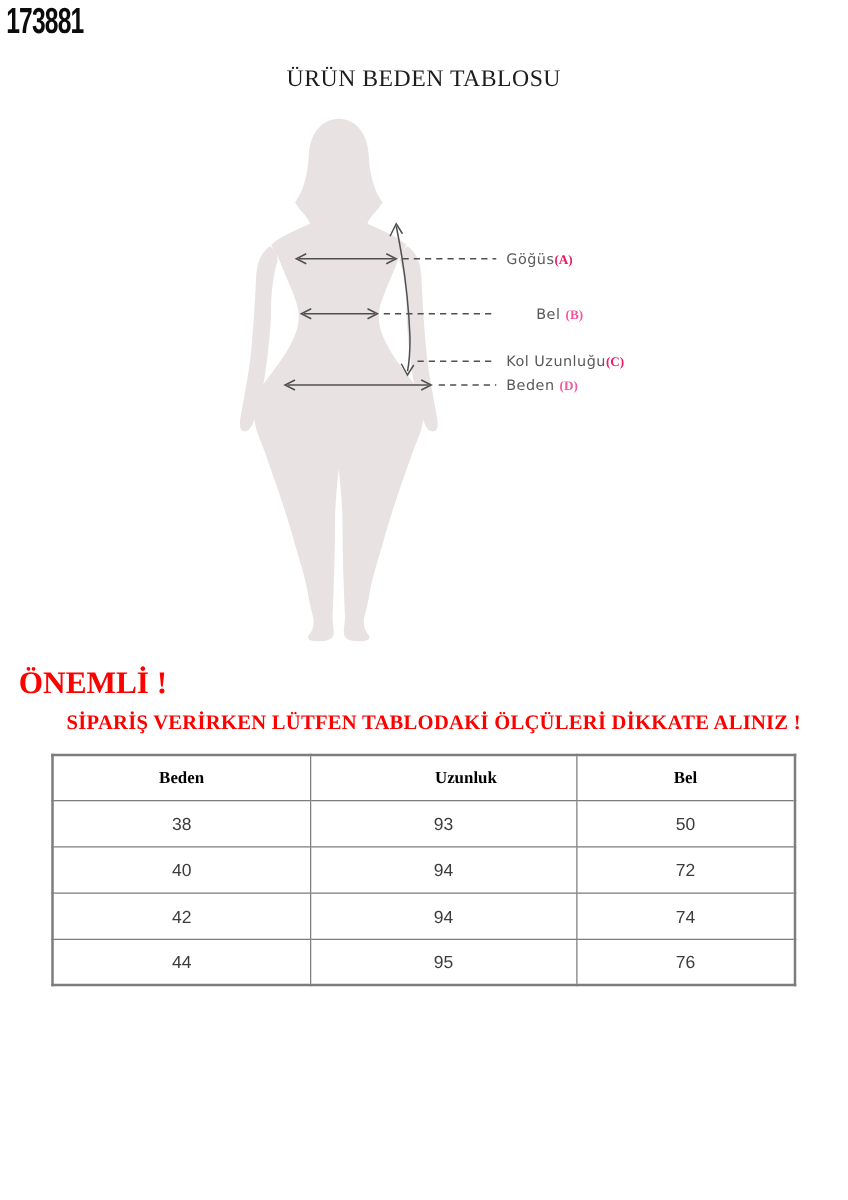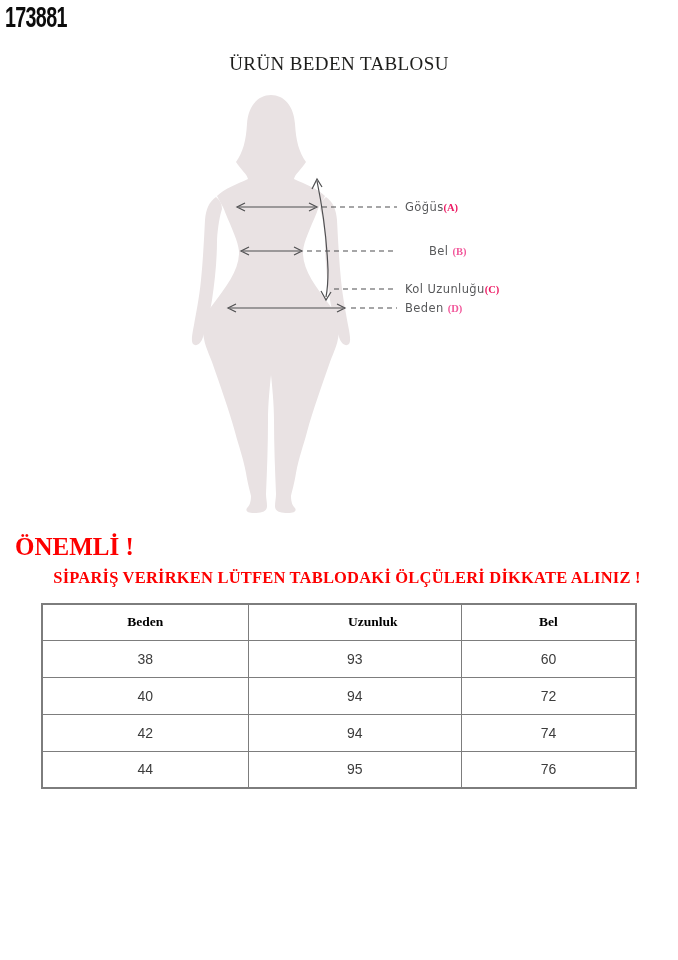--- a/index.html
+++ b/index.html
@@ -189,21 +189,21 @@
       <tr>
         <th class="col-beden">Beden</th>
         <th class="col-uzunluk">Uzunluk</th>
         <th class="col-bel">Bel</th>
       </tr>
     </thead>
     <tbody>
       <tr>
         <td>38</td>
         <td>93</td>
-        <td>60</td>
+        <td>50</td>
       </tr>
       <tr>
         <td>40</td>
         <td>94</td>
         <td>72</td>
       </tr>
       <tr>
         <td>42</td>
         <td>94</td>
         <td>74</td>

